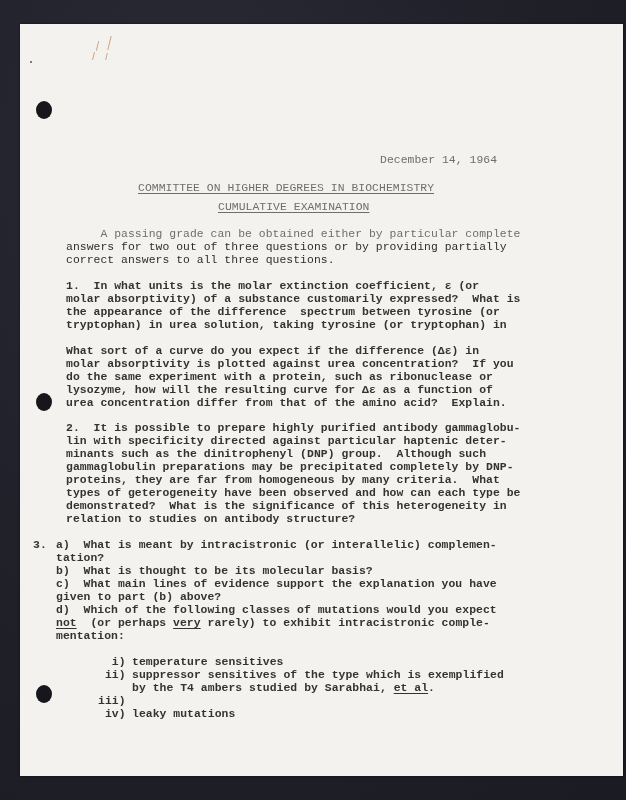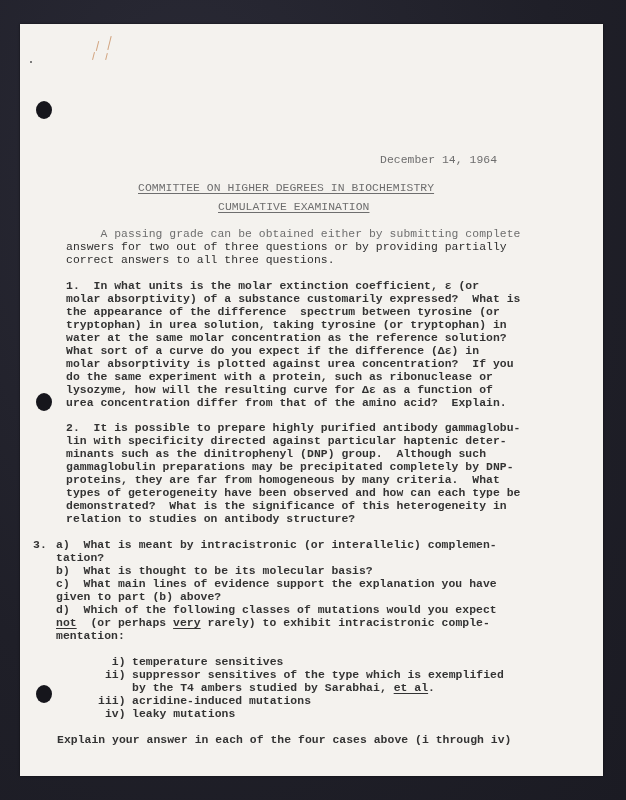--- a/index.html
+++ b/index.html
@@ -23,20 +23,21 @@
         radial-gradient(ellipse at 30% 20%, #2a2a36 0%, #1f1f28 60%, #1b1b23 100%);
     }
     .page {
       position: absolute;
       left: 20px;
       top: 24px;
       width: 583px;
       height: 752px;
       background: #f4f2ee;
       box-shadow: 0 0 2px rgba(0,0,0,0.6);
+      padding-left: 20px;
     }
     .punch-hole {
       position: absolute;
       width: 16px;
       height: 18px;
       border-radius: 50%;
       background: #16161c;
     }
     .hole-top { left: 16px; top: 77px; }
     .hole-mid { left: 16px; top: 369px; }
@@ -87,29 +88,28 @@
 
   <div class="punch-hole hole-top"></div>
   <div class="punch-hole hole-mid"></div>
   <div class="punch-hole hole-bot"></div>
 
   <div class="line date faint">December 14, 1964</div>
 
   <div class="line heading1 faint underline">COMMITTEE ON HIGHER DEGREES IN BIOCHEMISTRY</div>
   <div class="line heading2 faint underline">CUMULATIVE EXAMINATION</div>
 
-  <div class="line faint" style="left:46px; top:204px;">     A passing grade can be obtained either by submitting complete</div>
+  <div class="line faint" style="left:46px; top:204px;">     A passing grade can be obtained either by particular complete</div>
   <div class="line" style="left:46px; top:217px;">answers for two out of three questions or by providing partially</div>
   <div class="line" style="left:46px; top:230px;">correct answers to all three questions.</div>
 
   <div class="line bold" style="left:46px; top:256px;">1.  In what units is the molar extinction coefficient, ε (or</div>
   <div class="line bold" style="left:46px; top:282px;">the appearance of the difference  spectrum between tyrosine (or</div>
   <div class="line bold" style="left:46px; top:269px;">molar absorptivity) of a substance customarily expressed?  What is</div>
   <div class="line bold" style="left:46px; top:295px;">tryptophan) in urea solution, taking tyrosine (or tryptophan) in</div>
-  <div class="line bold" style="left:46px; top:308px;">water at the same molar concentration as the reference solution?</div>
   <div class="line bold" style="left:46px; top:321px;">What sort of a curve do you expect if the difference (Δε) in</div>
   <div class="line bold" style="left:46px; top:334px;">molar absorptivity is plotted against urea concentration?  If you</div>
   <div class="line bold" style="left:46px; top:347px;">do the same experiment with a protein, such as ribonuclease or</div>
   <div class="line bold" style="left:46px; top:360px;">lysozyme, how will the resulting curve for Δε as a function of</div>
   <div class="line bold" style="left:46px; top:373px;">urea concentration differ from that of the amino acid?  Explain.</div>
 
   <div class="line bold" style="left:46px; top:398px;">2.  It is possible to prepare highly purified antibody gammaglobu-</div>
   <div class="line bold" style="left:46px; top:411px;">lin with specificity directed against particular haptenic deter-</div>
   <div class="line bold" style="left:46px; top:424px;">minants such as the dinitrophenyl (DNP) group.  Although such</div>
   <div class="line bold" style="left:46px; top:437px;">gammaglobulin preparations may be precipitated completely by DNP-</div>
@@ -130,19 +130,17 @@
 
   <div class="line bold" style="left:78px; top:632px;">  i)</div>
   <div class="line bold" style="left:112px; top:632px;text-align:right;">temperature sensitives</div>
 
   <div class="line bold" style="left:78px; top:645px;"> ii)</div>
   <div class="line bold" style="left:112px; top:645px;">suppressor sensitives of the type which is exemplified</div>
 
   <div class="line bold" style="left:112px; top:658px;"><span>by the T4 ambers studied by Sarabhai, </span><span class="underline">et al</span><span>.</span></div>
 
   <div class="line bold" style="left:78px; top:671px;">iii)</div>
-  <div class="line bold" style="left:112px; top:671px;">acridine-induced mutations</div>
 
   <div class="line bold" style="left:78px; top:684px;"> iv)</div>
   <div class="line bold" style="left:112px; top:684px;">leaky mutations</div>
 
-  <div class="line bold" style="left:37px; top:710px;">Explain your answer in each of the four cases above (i through iv)</div>
 </div>
 
 </body></html>

